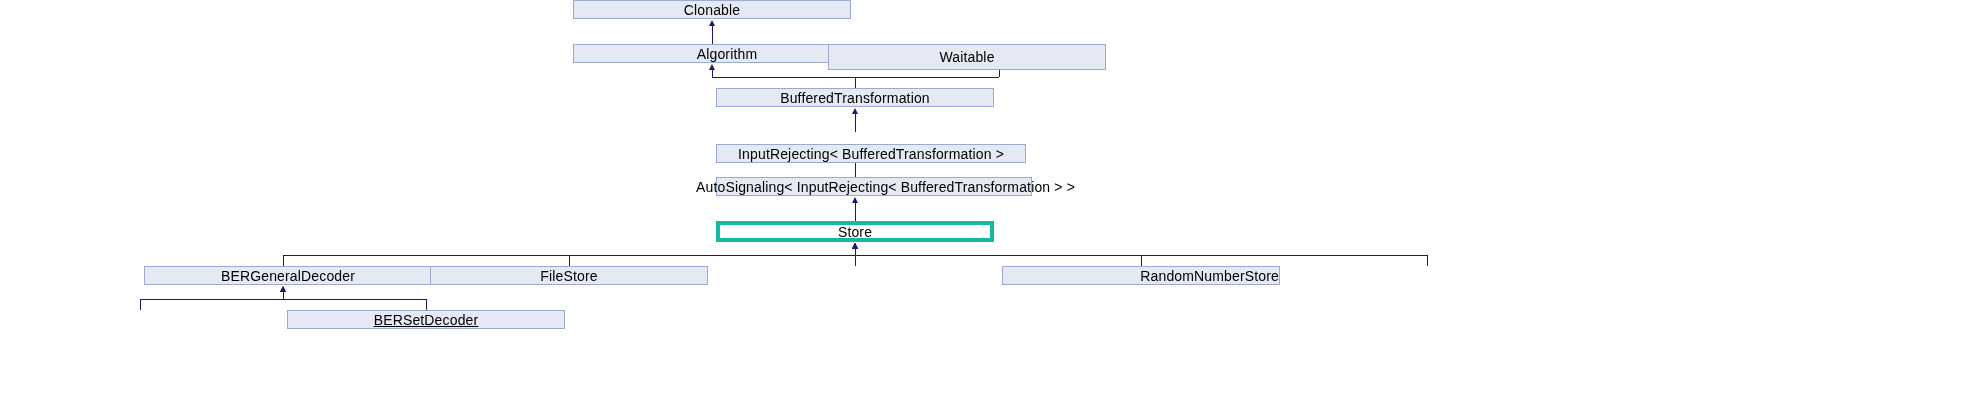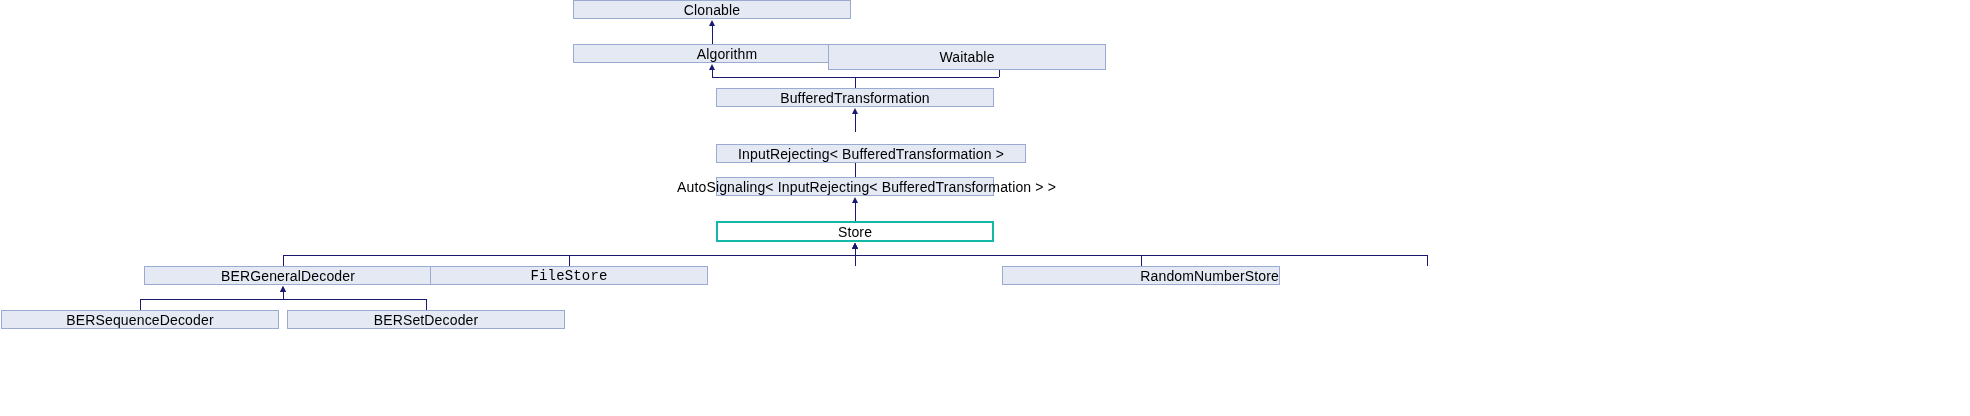--- a/index.html
+++ b/index.html
@@ -25,21 +25,21 @@
     line-height: 1;
     display: flex;
     align-items: center;
     justify-content: center;
     text-align: center;
     white-space: nowrap;
     letter-spacing: 0.15px;
   }
   .node.focus {
     background: #ffffff;
-    border: 2px solid #14b8a6;
+    border: 4px solid #14b8a6;
   }
   .edge {
     position: absolute;
     background: #191970;
   }
   .edge.v { width: 1px; }
   .edge.h { height: 1px; }
   .arrow {
     position: absolute;
     width: 0;
@@ -103,34 +103,31 @@
     </div>
     <div class="node" style="left: 828px; top: 44px; width: 278px; height: 26px;">
       <span>Waitable</span>
     </div>
     <div class="node" style="left: 716px; top: 88px; width: 278px; height: 19px;">
       <span>BufferedTransformation</span>
     </div>
     <div class="node" style="left: 716px; top: 132px; width: 310px; height: 19px; margin-top: 12px;">
       <span>InputRejecting&lt; BufferedTransformation &gt;</span>
     </div>
-    <div class="node" style="left: 716px; top: 177px; width: 278px; height: 19px; padding-left: 23px;">
+    <div class="node" style="left: 716px; top: 177px; width: 316px; height: 19px; padding-left: 23px;">
       <span>AutoSignaling&lt; InputRejecting&lt; BufferedTransformation &gt; &gt;</span>
     </div>
     <div class="node focus" style="left: 716px; top: 221px; width: 278px; height: 21px;">
       <span>Store</span>
     </div>
     <div class="node" style="left: 144px; top: 266px; width: 288px; height: 19px;">
       <span>BERGeneralDecoder</span>
     </div>
-    <div class="node" style="left: 430px; top: 266px; width: 278px; height: 19px; font-family: Liberation Mono, monospace;">
+    <div class="node" style="left: 430px; top: 266px; width: 278px; height: 19px;">
       <span>FileStore</span>
     </div>
     <div class="node" style="left: 1002px; top: 266px; width: 278px; height: 19px; justify-content: flex-end;">
       <span>RandomNumberStore</span>
     </div>
-    <div class="node" style="left: 1px; top: 310px; width: 278px; height: 19px;">
-      <span>BERSequenceDecoder</span>
-    </div>
-    <div class="node" style="left: 287px; top: 310px; width: 278px; height: 19px;">
+    <div class="node" style="left: 287px; top: 310px; width: 278px; height: 19px; text-decoration: underline;">
       <span>BERSetDecoder</span>
     </div>
   </div>
 
 </body></html>

